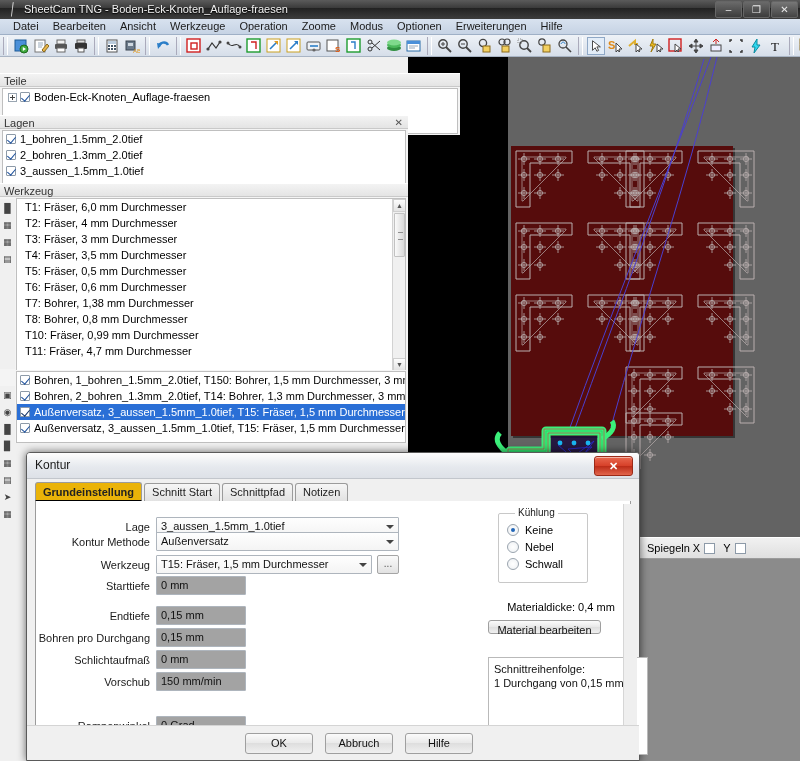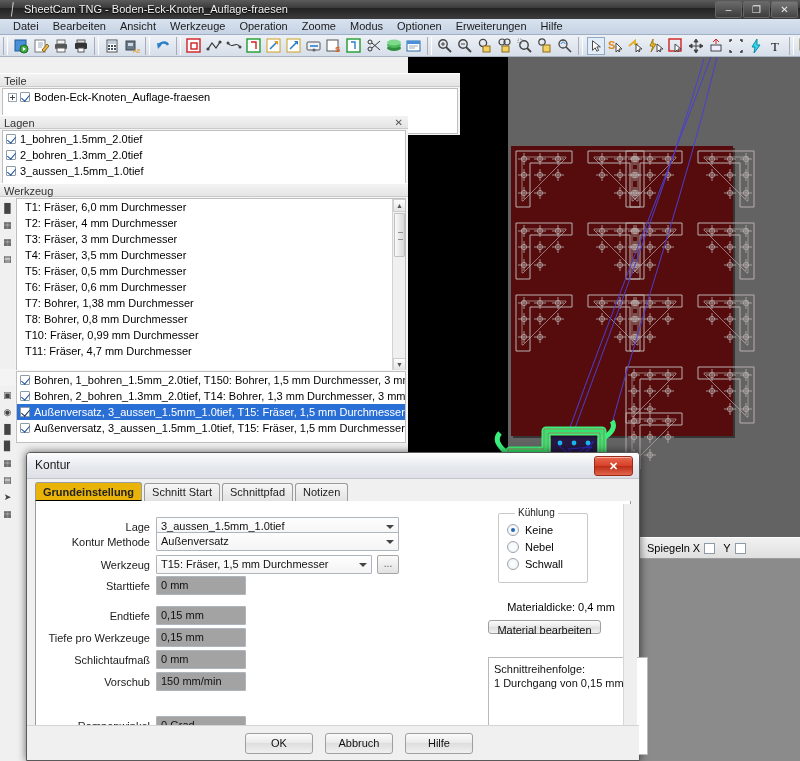--- a/index.html
+++ b/index.html
@@ -873,21 +873,21 @@
         </div>
 
         <div class="frow" style="left:0;top:105px;">
           <div class="flabel">Endtiefe</div>
           <div class="fctl" style="width:90px;">
             <span>0,15 mm</span>
           </div>
         </div>
 
         <div class="frow" style="left:0;top:127px;">
-          <div class="flabel">Tiefe pro Werkzeuge</div>
+          <div class="flabel">Bohren pro Durchgang</div>
           <div class="fctl" style="width:90px;">
             <span>0,15 mm</span>
           </div>
         </div>
 
         <div class="frow" style="left:0;top:149px;">
           <div class="flabel">Schlichtaufmaß</div>
           <div class="fctl" style="width:90px;">
             <span>0 mm</span>
           </div>

